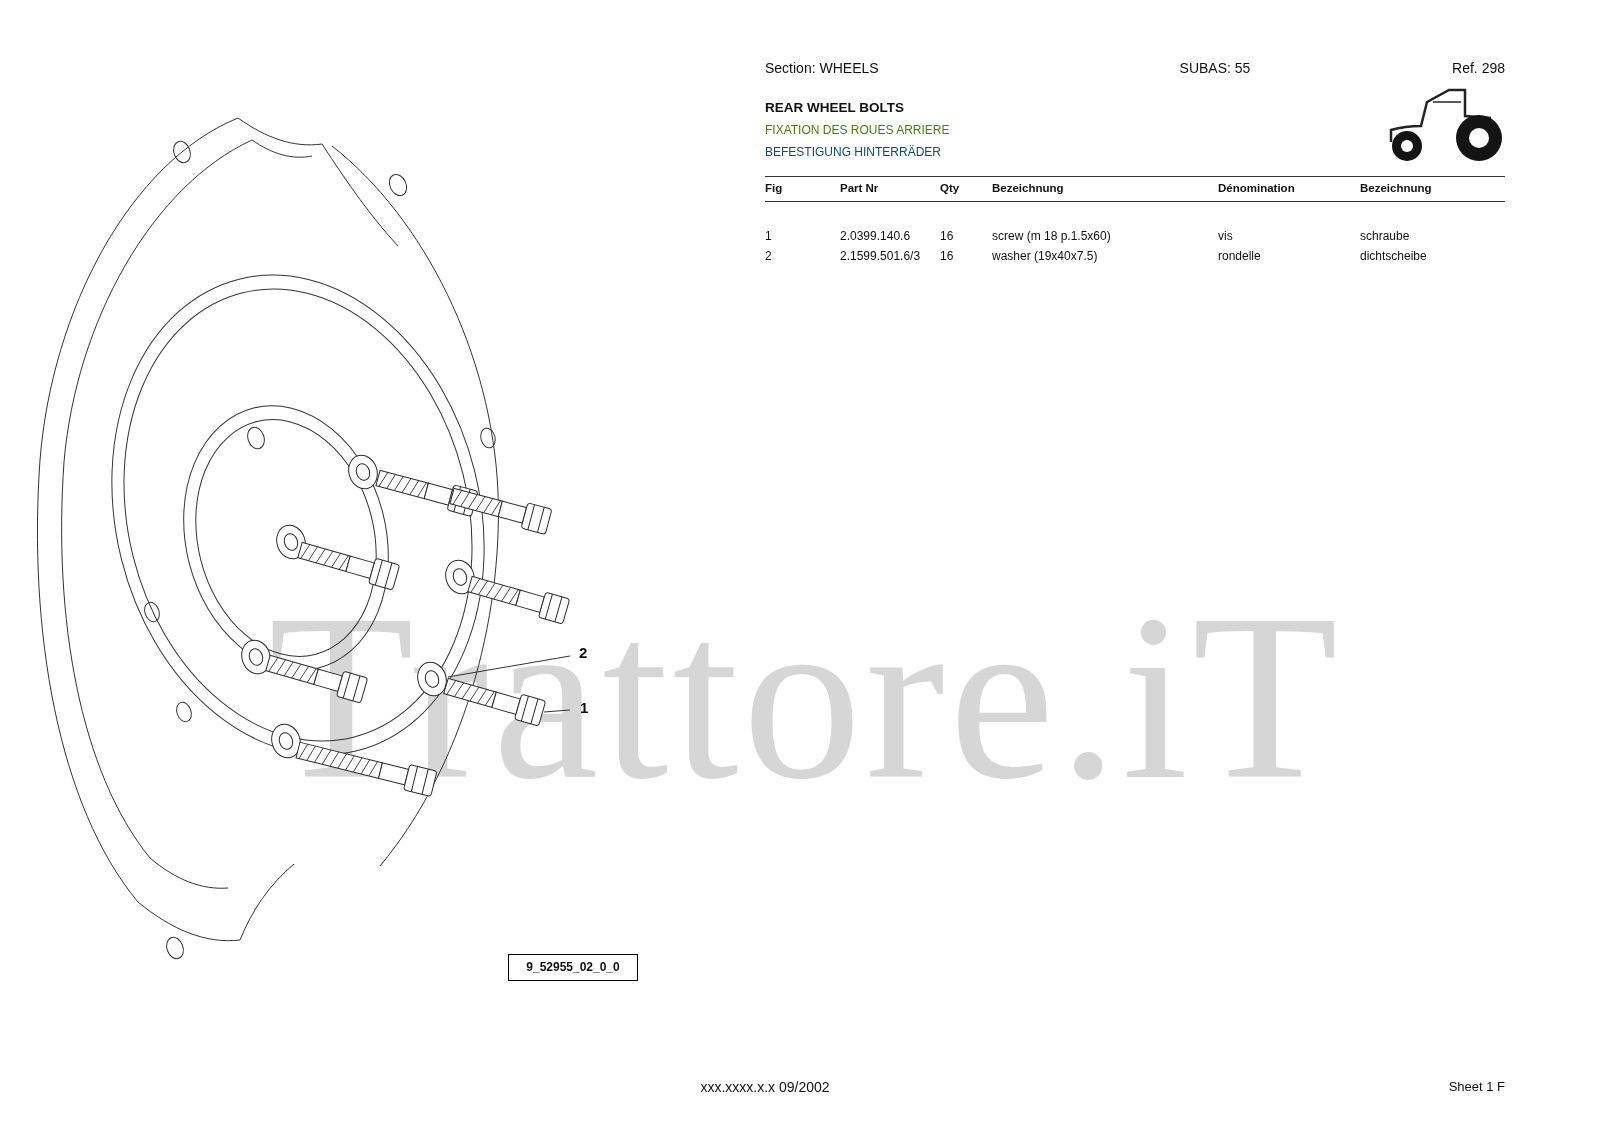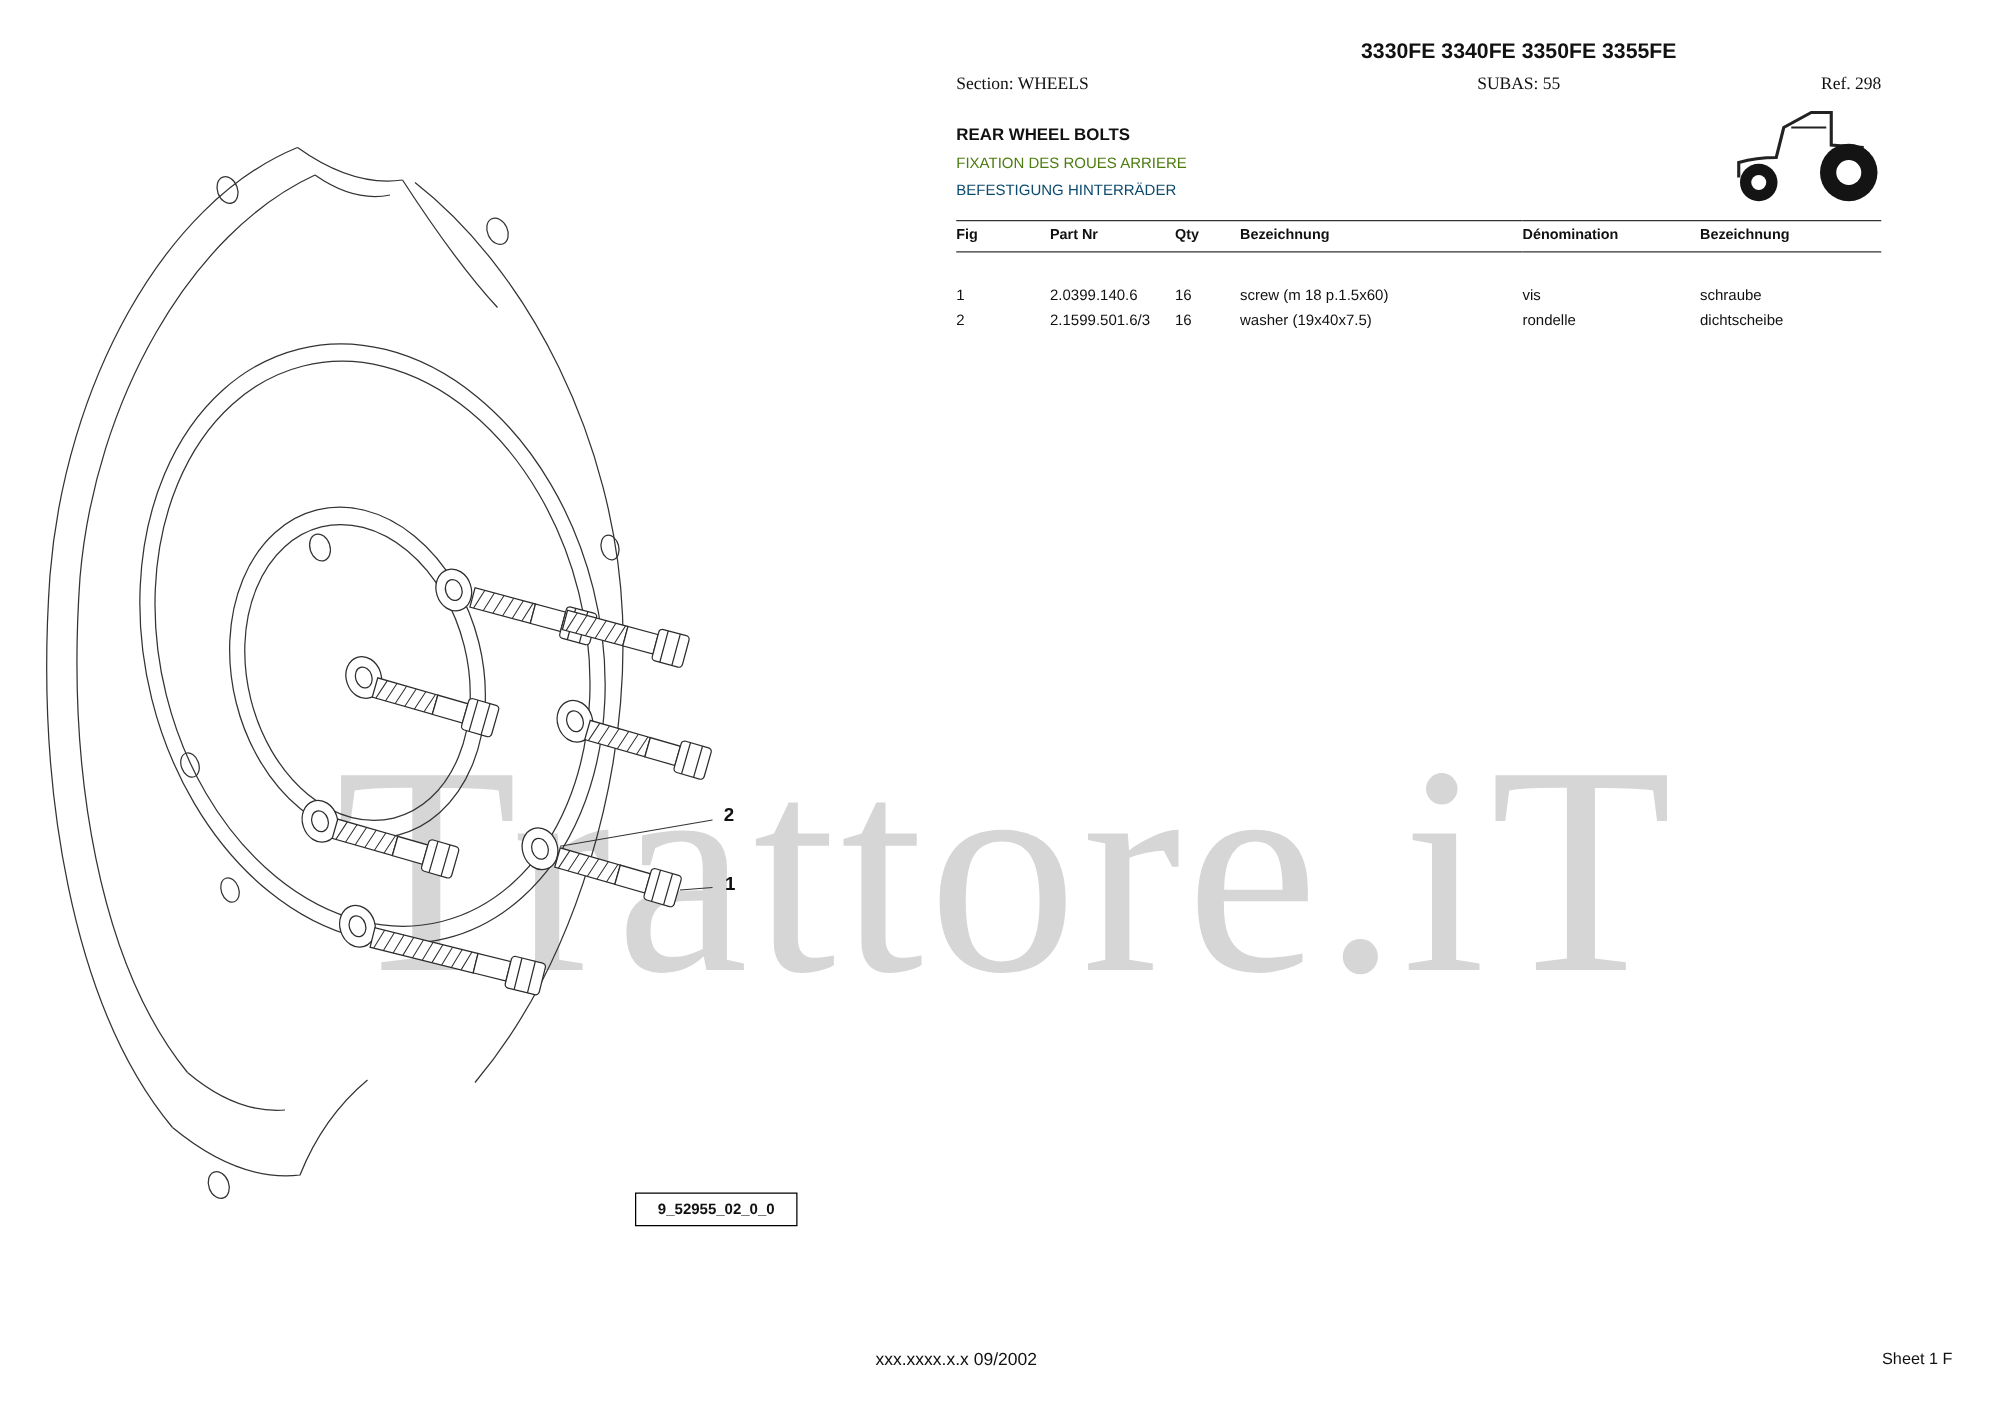--- a/index.html
+++ b/index.html
@@ -48,21 +48,21 @@
     border:1px solid #000;
     line-height:25px; text-align:center;
     font-size:12px; font-weight:bold;
   }
 
   
   .models {
     position:absolute; left:925px; top:31px; width:580px;
     text-align:center; font-size:17px; font-weight:bold; z-index:3;
   }
-  .section-line { position:absolute; top:60px; left:765px; width:740px; height:18px; font-size:14px; z-index:3;font-family:Liberation Serif, serif; }
+  .section-line { position:absolute; top:60px; left:765px; width:740px; height:18px; font-size:14px; z-index:3; }
   .section-label { position:absolute; left:0; }
   .subas { position:absolute; left:375px; width:150px; text-align:center; }
   .ref { position:absolute; right:0; text-align:right; }
 
   .title-main { position:absolute; left:765px; top:100px; font-size:13.5px; font-weight:bold; z-index:3; }
   .title-fr  { position:absolute; left:765px; top:123px; font-size:12px; color:#4d7c0f; z-index:3; }
   .title-de  { position:absolute; left:765px; top:145px; font-size:12px; color:#0c4a6e; z-index:3; }
 
   .tractor-icon { position:absolute; left:1385px; top:78px; width:120px; height:90px; z-index:3; }
 
@@ -79,21 +79,21 @@
   }
   .parts-table td { padding:3px 0 3px 0; vertical-align:top; }
   .parts-table tr.spacer td { padding:0; height:24px; }
 
   
   .footer-left {
     position:absolute; left:600px; top:1079px; width:330px;
     text-align:center; font-size:14px; z-index:3;
   }
   .footer-right {
-    position:absolute; left:1457px; top:1079px; width:105px;
+    position:absolute; left:1400px; top:1079px; width:105px;
     text-align:right; font-size:13px; z-index:3;
   }
 </style>
 </head>
 <body>
 
 <div class="page">
 
   <div class="watermark">Trattore.iT</div>
 
@@ -166,21 +166,20 @@
       <path d="M570,556 L448,577"></path>
       <path d="M570,610 L544,612"></path>
     </g>
   </svg>
 
   <div class="callout callout-2">2</div>
   <div class="callout callout-1">1</div>
 
   <div class="drawing-code">9_52955_02_0_0</div>
 
-  <div class="models">3330FE 3340FE 3350FE 3355FE</div>
   <div class="section-line">
     <span class="section-label">Section: WHEELS</span>
     <span class="subas">SUBAS: 55</span>
     <span class="ref">Ref. 298</span>
   </div>
 
   <div class="title-main">REAR WHEEL BOLTS</div>
   <div class="title-fr">FIXATION DES ROUES ARRIERE</div>
   <div class="title-de">BEFESTIGUNG HINTERRÄDER</div>
 

